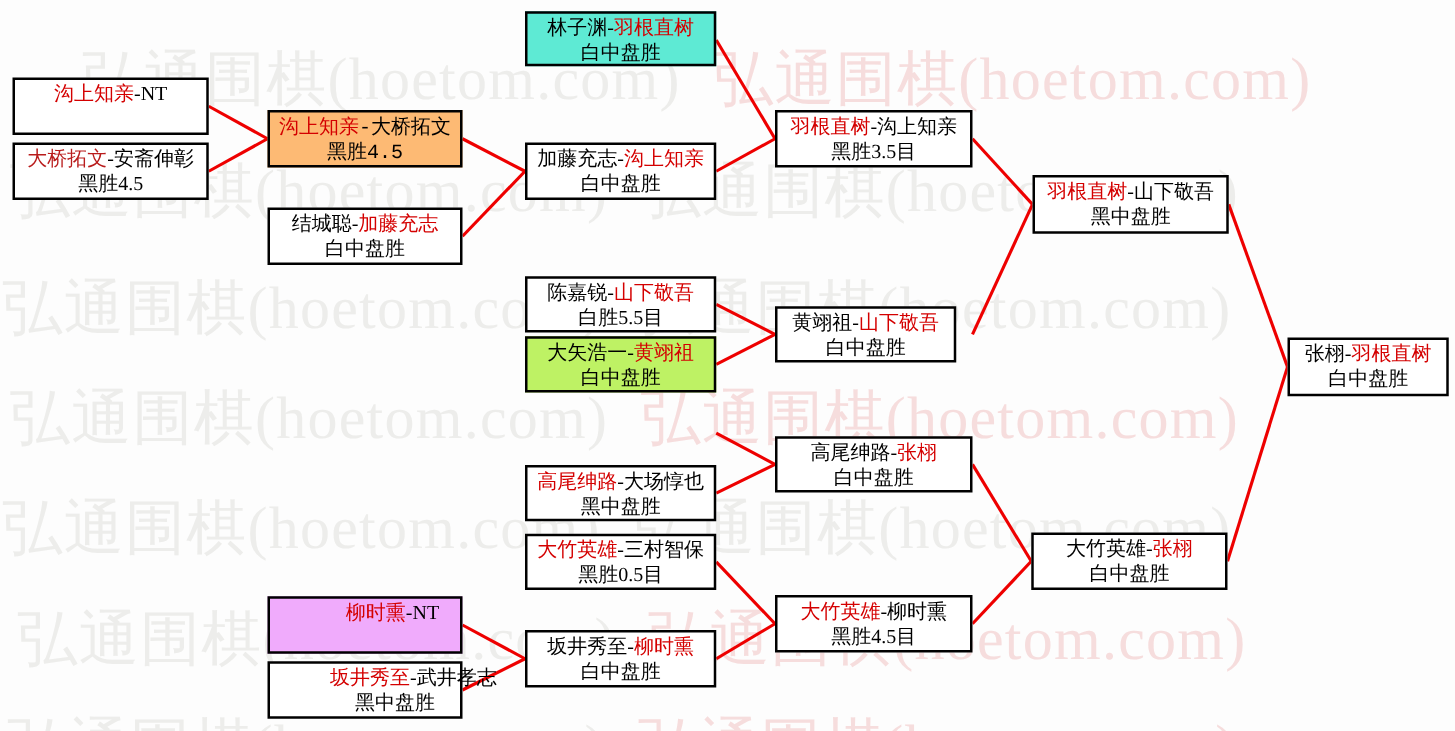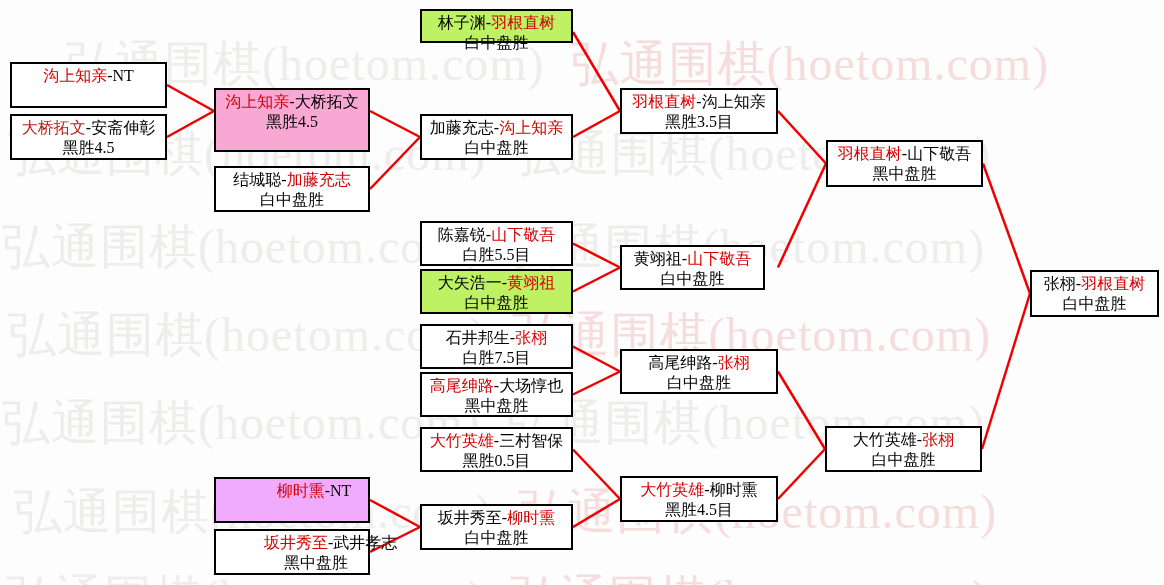--- a/index.html
+++ b/index.html
@@ -56,54 +56,50 @@
     <div class="wm-row" style="left: 2px; top: 399px;"><span style="color: rgb(237, 237, 235);">弘通围棋(hoetom.com)  </span><span style="color: rgb(237, 237, 235);">弘通围棋(hoetom.com)</span></div>
     <div class="wm-row" style="left: 14px; top: 488px;"><span style="color: rgb(237, 237, 235);">弘通围棋(hoetom.com)  </span><span style="color: rgb(246, 221, 221);">弘通围棋(hoetom.com)</span></div>
     <div class="wm-row" style="left: 6px; top: 574px;"><span style="color: rgb(237, 237, 235);">弘通围棋(hoetom.com)  </span><span style="color: rgb(246, 221, 221);">弘通围棋(hoetom.com)</span></div>
     <div class="node" style="left: 10px; top: 62px; width: 157px; height: 46px; border-color: rgb(0, 0, 0); background: rgb(255, 255, 255);">
       <div class="l1"><span class="red" style="color: rgb(212, 0, 0);">沟上知亲</span><span>-NT</span></div>
     </div>
     <div class="node" style="left: 10px; top: 114px; width: 157px; height: 46px; border-color: rgb(0, 0, 0); background: rgb(255, 255, 255);">
       <div class="l1"><span class="red" style="color: #b91c1c;">大桥拓文</span><span>-安斋伸彰</span></div>
       <div class="l2">黑胜4.5</div>
     </div>
-    <div class="node" style="left: 214px; top: 88px; width: 156px; height: 64px; border-color: rgb(0, 0, 0); background: #f9a8d4;">
+    <div class="node" style="left: 214px; top: 88px; width: 156px; height: 46px; border-color: rgb(0, 0, 0); background: #fdba74; font-family: Liberation Mono, monospace;">
       <div class="l1"><span class="red" style="color: rgb(212, 0, 0);">沟上知亲</span><span>-大桥拓文</span></div>
       <div class="l2">黑胜4.5</div>
     </div>
     <div class="node" style="left: 214px; top: 166px; width: 156px; height: 46px; border-color: rgb(0, 0, 0); background: rgb(255, 255, 255);">
       <div class="l1"><span>结城聪-</span><span class="red" style="color: rgb(212, 0, 0);">加藤充志</span></div>
       <div class="l2">白中盘胜</div>
     </div>
     <div class="node" style="left: 214px; top: 477px; width: 156px; height: 46px; border-color: rgb(0, 0, 0); background: #f0abfc; padding-left: 44px;">
       <div class="l1"><span class="red" style="color: rgb(212, 0, 0);">柳时熏</span><span>-NT</span></div>
     </div>
     <div class="node" style="left: 214px; top: 529px; width: 156px; height: 46px; border-color: rgb(0, 0, 0); background: rgb(255, 255, 255); padding-left: 48px;">
       <div class="l1"><span class="red" style="color: rgb(212, 0, 0);">坂井秀至</span><span>-武井孝志</span></div>
       <div class="l2">黑中盘胜</div>
     </div>
-    <div class="node" style="left: 420px; top: 9px; width: 153px; height: 34px; border-color: rgb(0, 0, 0); background: #bef264; text-align: center;">
+    <div class="node" style="left: 420px; top: 9px; width: 153px; height: 44px; border-color: rgb(0, 0, 0); background: #5eead4; text-align: center;">
       <div class="l1"><span>林子渊-</span><span class="red" style="color: rgb(212, 0, 0);">羽根直树</span></div>
       <div class="l2">白中盘胜</div>
     </div>
     <div class="node" style="left: 420px; top: 114px; width: 153px; height: 46px; border-color: rgb(0, 0, 0); background: rgb(255, 255, 255);">
       <div class="l1"><span>加藤充志-</span><span class="red" style="color: rgb(212, 0, 0);">沟上知亲</span></div>
       <div class="l2">白中盘胜</div>
     </div>
     <div class="node" style="left: 420px; top: 221px; width: 153px; height: 45px; border-color: rgb(0, 0, 0); background: rgb(255, 255, 255);">
       <div class="l1"><span>陈嘉锐-</span><span class="red" style="color: rgb(212, 0, 0);">山下敬吾</span></div>
       <div class="l2">白胜5.5目</div>
     </div>
     <div class="node" style="left: 420px; top: 269px; width: 153px; height: 45px; border-color: rgb(0, 0, 0); background: #bef264;">
       <div class="l1"><span>大矢浩一-</span><span class="red" style="color: rgb(212, 0, 0);">黄翊祖</span></div>
       <div class="l2">白中盘胜</div>
-    </div>
-    <div class="node" style="left: 420px; top: 324px; width: 153px; height: 45px; border-color: rgb(0, 0, 0); background: rgb(255, 255, 255);">
-      <div class="l1"><span>石井邦生-</span><span class="red" style="color: rgb(212, 0, 0);">张栩</span></div>
-      <div class="l2">白胜7.5目</div>
     </div>
     <div class="node" style="left: 420px; top: 372px; width: 153px; height: 45px; border-color: rgb(0, 0, 0); background: rgb(255, 255, 255);">
       <div class="l1"><span class="red" style="color: rgb(212, 0, 0);">高尾绅路</span><span>-大场惇也</span></div>
       <div class="l2">黑中盘胜</div>
     </div>
     <div class="node" style="left: 420px; top: 427px; width: 153px; height: 45px; border-color: rgb(0, 0, 0); background: rgb(255, 255, 255);">
       <div class="l1"><span class="red" style="color: rgb(212, 0, 0);">大竹英雄</span><span>-三村智保</span></div>
       <div class="l2">黑胜0.5目</div>
     </div>
     <div class="node" style="left: 420px; top: 504px; width: 153px; height: 46px; border-color: rgb(0, 0, 0); background: rgb(255, 255, 255);">

